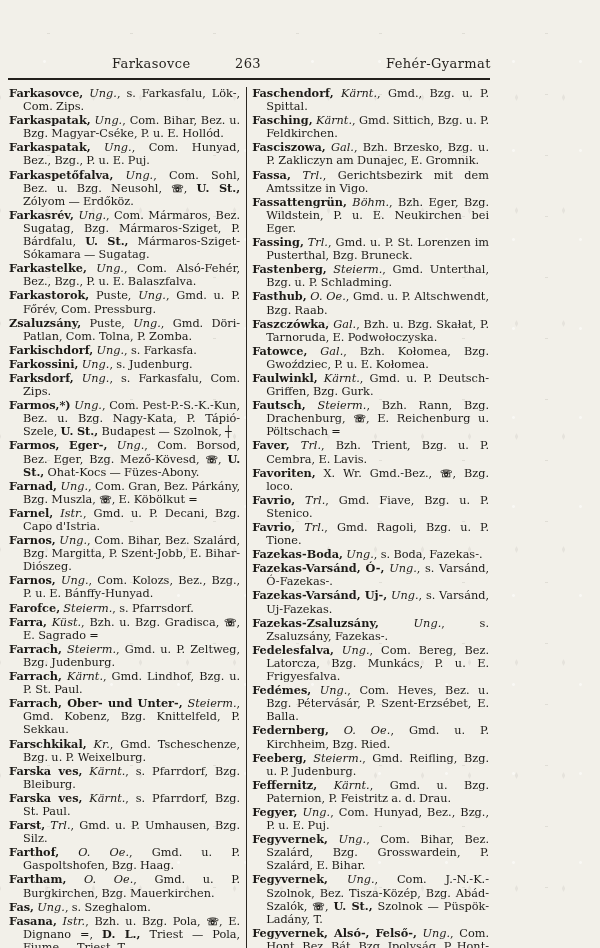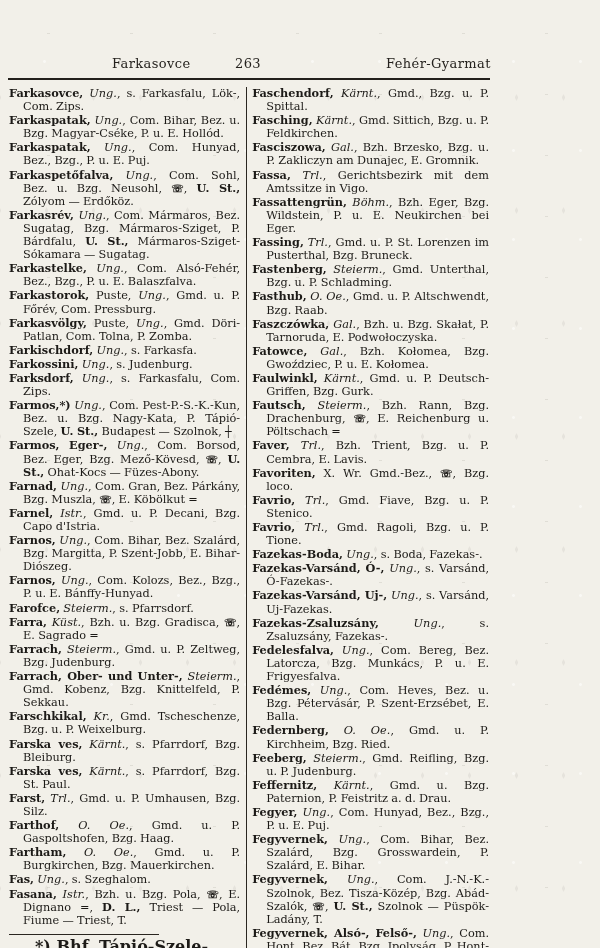--- a/index.html
+++ b/index.html
@@ -53,33 +53,34 @@
   </div>
   <div class="cols">
     <div class="col left" id="col-left">
         <p class="entry"><span class="seg-b">Farkasovce,</span><span class="seg-i"> Ung.</span><span class="seg-r">, s. Farkasfalu, Lök-, Com. Zips.</span></p>
         <p class="entry"><span class="seg-b">Farkaspatak,</span><span class="seg-i"> Ung.</span><span class="seg-r">, Com. Bihar, Bez. u. Bzg. Magyar-Cséke, P. u. E. Hollód.</span></p>
         <p class="entry"><span class="seg-b">Farkaspatak,</span><span class="seg-i"> Ung.</span><span class="seg-r">, Com. Hunyad, Bez., Bzg., P. u. E. Puj.</span></p>
         <p class="entry"><span class="seg-b">Farkaspetőfalva,</span><span class="seg-i"> Ung.</span><span class="seg-r">, Com. Sohl, Bez. u. Bzg. Neusohl, </span><span class="icon tg">☏</span><span class="seg-r">, </span><span class="seg-b">U. St.,</span><span class="seg-r"> Zólyom — Erdőköz.</span></p>
         <p class="entry"><span class="seg-b">Farkasrév,</span><span class="seg-i"> Ung.</span><span class="seg-r">, Com. Mármaros, Bez. Sugatag, Bzg. Mármaros-Sziget, P. Bárdfalu, </span><span class="seg-b">U. St.,</span><span class="seg-r"> Mármaros-Sziget-Sókamara — Sugatag.</span></p>
         <p class="entry"><span class="seg-b">Farkastelke,</span><span class="seg-i"> Ung.</span><span class="seg-r">, Com. Alsó-Fehér, Bez., Bzg., P. u. E. Balaszfalva.</span></p>
         <p class="entry"><span class="seg-b">Farkastorok,</span><span class="seg-r"> Puste, </span><span class="seg-i">Ung.</span><span class="seg-r">, Gmd. u. P. Főrév, Com. Pressburg.</span></p>
-        <p class="entry"><span class="seg-b">Farkasvölgy,</span><span class="seg-r"> Puste, </span><span class="seg-i">Ung.</span><span class="seg-r">, Gmd. Döri-Patlan, Com. Tolna, P. Zomba.</span></p>
+        <p class="entry"><span class="seg-b">Zsaluzsány,</span><span class="seg-r"> Puste, </span><span class="seg-i">Ung.</span><span class="seg-r">, Gmd. Döri-Patlan, Com. Tolna, P. Zomba.</span></p>
         <p class="entry"><span class="seg-b">Farkischdorf,</span><span class="seg-i"> Ung.</span><span class="seg-r">, s. Farkasfa.</span></p>
         <p class="entry"><span class="seg-b">Farkossini,</span><span class="seg-i"> Ung.</span><span class="seg-r">, s. Judenburg.</span></p>
         <p class="entry"><span class="seg-b">Farksdorf,</span><span class="seg-i"> Ung.</span><span class="seg-r">, s. Farkasfalu, Com. Zips.</span></p>
         <p class="entry"><span class="seg-b">Farmos,*)</span><span class="seg-i"> Ung.</span><span class="seg-r">, Com. Pest-P.-S.-K.-Kun, Bez. u. Bzg. Nagy-Kata, P. Tápió-Szele, </span><span class="seg-b">U. St.,</span><span class="seg-r"> Budapest — Szolnok, </span><span class="icon cx">┼</span></p>
         <p class="entry"><span class="seg-b">Farmos, Eger-,</span><span class="seg-i"> Ung.</span><span class="seg-r">, Com. Borsod, Bez. Eger, Bzg. Mező-Kövesd, </span><span class="icon tg">☏</span><span class="seg-r">, </span><span class="seg-b">U. St.,</span><span class="seg-r"> Ohat-Kocs — Füzes-Abony.</span></p>
         <p class="entry"><span class="seg-b">Farnad,</span><span class="seg-i"> Ung.</span><span class="seg-r">, Com. Gran, Bez. Párkány, Bzg. Muszla, </span><span class="icon tg">☏</span><span class="seg-r">, E. Köbölkut =</span></p>
         <p class="entry"><span class="seg-b">Farnel,</span><span class="seg-i"> Istr.</span><span class="seg-r">, Gmd. u. P. Decani, Bzg. Capo d'Istria.</span></p>
         <p class="entry"><span class="seg-b">Farnos,</span><span class="seg-i"> Ung.</span><span class="seg-r">, Com. Bihar, Bez. Szalárd, Bzg. Margitta, P. Szent-Jobb, E. Bihar-Diószeg.</span></p>
         <p class="entry"><span class="seg-b">Farnos,</span><span class="seg-i"> Ung.</span><span class="seg-r">, Com. Kolozs, Bez., Bzg., P. u. E. Bánffy-Hunyad.</span></p>
         <p class="entry"><span class="seg-b">Farofce,</span><span class="seg-i"> Steierm.</span><span class="seg-r">, s. Pfarrsdorf.</span></p>
         <p class="entry"><span class="seg-b">Farra,</span><span class="seg-i"> Küst.</span><span class="seg-r">, Bzh. u. Bzg. Gradisca, </span><span class="icon tg">☏</span><span class="seg-r">, E. Sagrado =</span></p>
         <p class="entry"><span class="seg-b">Farrach,</span><span class="seg-i"> Steierm.</span><span class="seg-r">, Gmd. u. P. Zeltweg, Bzg. Judenburg.</span></p>
+        <p class="entry"><span class="seg-b">Farrach,</span><span class="seg-i"> Kärnt.</span><span class="seg-r">, Gmd. Lindhof, Bzg. u. P. St. Paul.</span></p>
         <p class="entry"><span class="seg-b">Farrach, Ober- und Unter-,</span><span class="seg-i"> Steierm.</span><span class="seg-r">, Gmd. Kobenz, Bzg. Knittelfeld, P. Sekkau.</span></p>
         <p class="entry"><span class="seg-b">Farschkikal,</span><span class="seg-i"> Kr.</span><span class="seg-r">, Gmd. Tscheschenze, Bzg. u. P. Weixelburg.</span></p>
         <p class="entry"><span class="seg-b">Farska ves,</span><span class="seg-i"> Kärnt.</span><span class="seg-r">, s. Pfarrdorf, Bzg. Bleiburg.</span></p>
         <p class="entry"><span class="seg-b">Farska ves,</span><span class="seg-i"> Kärnt.</span><span class="seg-r">, s. Pfarrdorf, Bzg. St. Paul.</span></p>
         <p class="entry"><span class="seg-b">Farst,</span><span class="seg-i"> Trl.</span><span class="seg-r">, Gmd. u. P. Umhausen, Bzg. Silz.</span></p>
         <p class="entry"><span class="seg-b">Farthof,</span><span class="seg-i"> O. Oe.</span><span class="seg-r">, Gmd. u. P. Gaspoltshofen, Bzg. Haag.</span></p>
         <p class="entry"><span class="seg-b">Fartham,</span><span class="seg-i"> O. Oe.</span><span class="seg-r">, Gmd. u. P. Burgkirchen, Bzg. Mauerkirchen.</span></p>
         <p class="entry"><span class="seg-b">Fas,</span><span class="seg-i"> Ung.</span><span class="seg-r">, s. Szeghalom.</span></p>
         <p class="entry"><span class="seg-b">Fasana,</span><span class="seg-i"> Istr.</span><span class="seg-r">, Bzh. u. Bzg. Pola, </span><span class="icon tg">☏</span><span class="seg-r">, E. Dignano =, </span><span class="seg-b">D. L.,</span><span class="seg-r"> Triest — Pola, Fiume — Triest, T.</span></p>
         <div class="fn-rule"></div>

